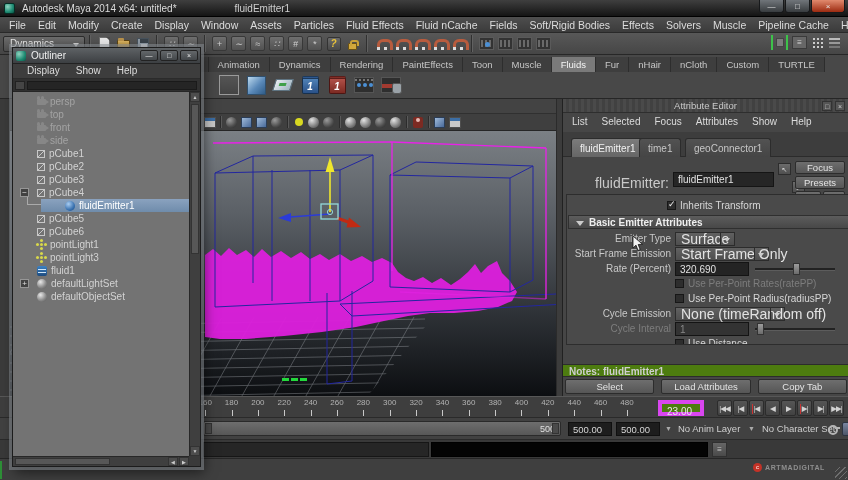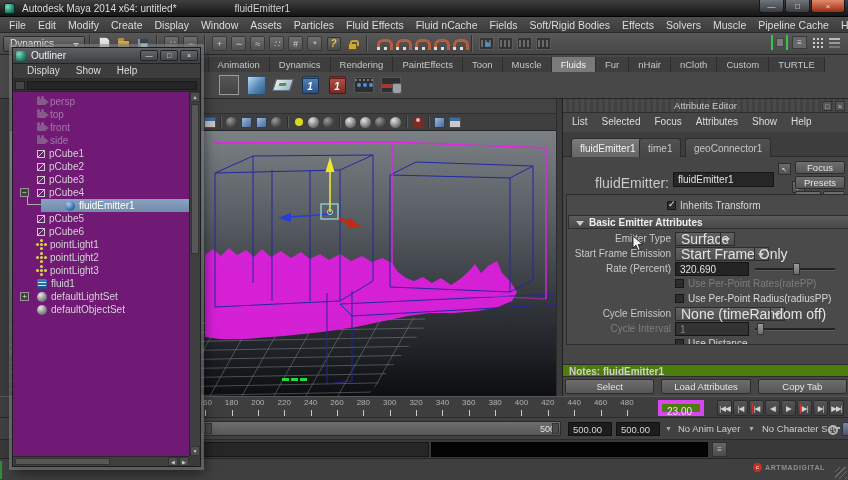--- a/index.html
+++ b/index.html
@@ -238,21 +238,21 @@
   .ow-title-text{font-size:10px;color:#f0f0f0}
   .ow-btns{position:absolute;right:2px;top:2px;display:flex;gap:2px}
   .ow-btns span{width:18px;height:11px;background:linear-gradient(#63676a,#43474a);border:1px solid #222;
                 border-radius:2px;font-size:7px;color:#e8e8e8;text-align:center;line-height:10px}
   .ow-menu{position:absolute;left:0;top:16px;width:100%;height:15px;background:#3d3d3d;
            border-bottom:1px solid #2b2b2b;display:flex;align-items:center;padding-left:6px}
   .ow-menu .mi{font-size:10px;padding:0 8px}
   .ow-search{position:absolute;left:0;top:31px;width:100%;height:13px;background:#303030;border-bottom:1px solid #262626}
   .ow-search i{position:absolute;left:2px;top:2px;width:10px;height:9px;background:#454545;border:1px solid #222}
   .ow-search b{position:absolute;left:14px;right:3px;top:2px;height:9px;background:#252525;border:1px solid #1a1a1a}
-  .ow-list{position:absolute;left:0;top:44px;right:11px;bottom:10px;background:#701a75;overflow:hidden;padding-top:3px}
+  .ow-list{position:absolute;left:0;top:44px;right:11px;bottom:10px;background:#737373;overflow:hidden;padding-top:3px}
   .orow{position:relative;height:13px;line-height:13px;padding-left:24px;white-space:nowrap;display:flex;align-items:center}
   .olbl{font-size:10px;color:#d2d2d2}
   .muted{opacity:.5}
   .orow.sel{background:linear-gradient(#8aa2bf,#6f8cab);margin-left:28px}
   .orow.sel .olbl{color:#fff}
   .oexp{position:absolute;left:7px;top:2px;width:9px;height:9px;background:#424242;border:1px solid #969696;
         color:#e0e0e0;font-size:8px;line-height:7px;text-align:center}
   .oconn{position:absolute;left:-14px;top:-2px;width:14px;height:8px;border-left:1px solid #aaa;border-bottom:1px solid #aaa}
   .oic{display:inline-block;margin-right:4px;flex:none}
   .oic.cam{width:9px;height:6px;background:#9c9c9c;border-radius:1px;position:relative;margin-top:1px}
@@ -796,24 +796,20 @@
       <div class="orow">
         <span class="oic cube"></span>
         <span class="olbl">pCube6</span>
       </div>
       <div class="orow">
         <span class="oic light"></span>
         <span class="olbl">pointLight1</span>
       </div>
       <div class="orow">
         <span class="oic light"></span>
-        <span class="olbl">pointLight2</span>
-      </div>
-      <div class="orow">
-        <span class="oic light"></span>
         <span class="olbl">pointLight3</span>
       </div>
       <div class="orow">
         <span class="oic fluid"></span>
         <span class="olbl">fluid1</span>
       </div>
       <div class="orow">
         <span class="oexp">+</span>
         <span class="oic set"></span>
         <span class="olbl">defaultLightSet</span>

